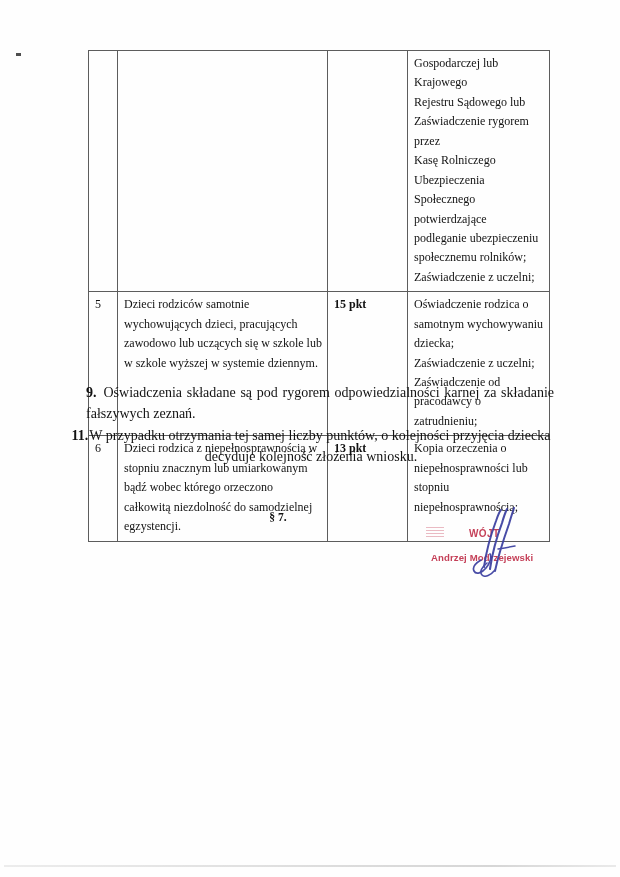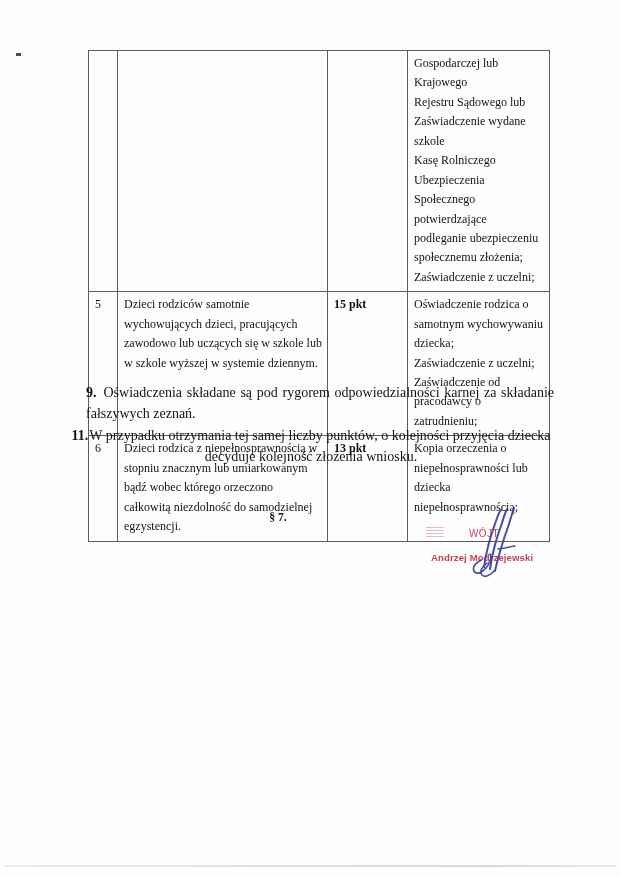--- a/index.html
+++ b/index.html
@@ -121,21 +121,21 @@
     top: 505px;
     width: 140px;
     height: 80px;
   }
   .stamp-title {
     position: absolute;
     left: 45px;
     top: 23px;
     font-family: "Liberation Sans", sans-serif;
     font-size: 10px;
-    font-weight: normal;
+    font-weight: bold;
     letter-spacing: .4px;
     color: #c0304a;
     opacity: .92;
   }
   .stamp-name {
     position: absolute;
     left: 7px;
     top: 47px;
     font-family: "Liberation Sans", sans-serif;
     font-size: 9.6px;
@@ -178,25 +178,25 @@
 
   <table class="crit-table">
     <tbody>
       <tr class="row-cont">
         <td class="col-no"></td>
         <td class="col-desc"></td>
         <td class="col-pts"></td>
         <td class="col-docs cell-lines">
           <span>Gospodarczej lub Krajowego</span>
           <span>Rejestru Sądowego lub</span>
-          <span>Zaświadczenie wydane szkole</span>
+          <span>Zaświadczenie rygorem przez</span>
           <span>Kasę Rolniczego Ubezpieczenia</span>
           <span>Społecznego potwierdzające</span>
           <span>podleganie ubezpieczeniu</span>
-          <span>społecznemu złożenia;</span>
+          <span>społecznemu rolników;</span>
           <span>Zaświadczenie z uczelni;</span>
         </td>
       </tr>
 
       <tr class="row-5">
         <td class="col-no">5</td>
         <td class="col-desc">Dzieci rodziców samotnie wychowujących dzieci, pracujących zawodowo lub uczących się w szkole lub w szkole wyższej w systemie dziennym.</td>
         <td class="col-pts">15 pkt</td>
         <td class="col-docs cell-lines">
           <span>Oświadczenie rodzica o</span>
@@ -207,21 +207,21 @@
           <span>zatrudnieniu;</span>
         </td>
       </tr>
 
       <tr class="row-6">
         <td class="col-no">6</td>
         <td class="col-desc">Dzieci rodzica z niepełnosprawnością w stopniu znacznym lub umiarkowanym bądź wobec którego orzeczono całkowitą niezdolność do samodzielnej egzystencji.</td>
         <td class="col-pts">13 pkt</td>
         <td class="col-docs cell-lines">
           <span>Kopia orzeczenia o</span>
-          <span>niepełnosprawności lub dziecka</span>
+          <span>niepełnosprawności lub stopniu</span>
           <span>niepełnosprawnością;</span>
         </td>
       </tr>
     </tbody>
   </table>
 
   <div class="body-text">
     <p class="p9"><span class="para-num">9.</span><span>Oświadczenia  składane są pod rygorem odpowiedzialności karnej za składanie fałszywych zeznań.</span></p>
     <p class="p11"><span class="para-num">11.</span><span>W przypadku otrzymania tej samej liczby punktów, o kolejności przyjęcia dziecka decyduje kolejność złożenia wniosku.</span></p>
   </div>

